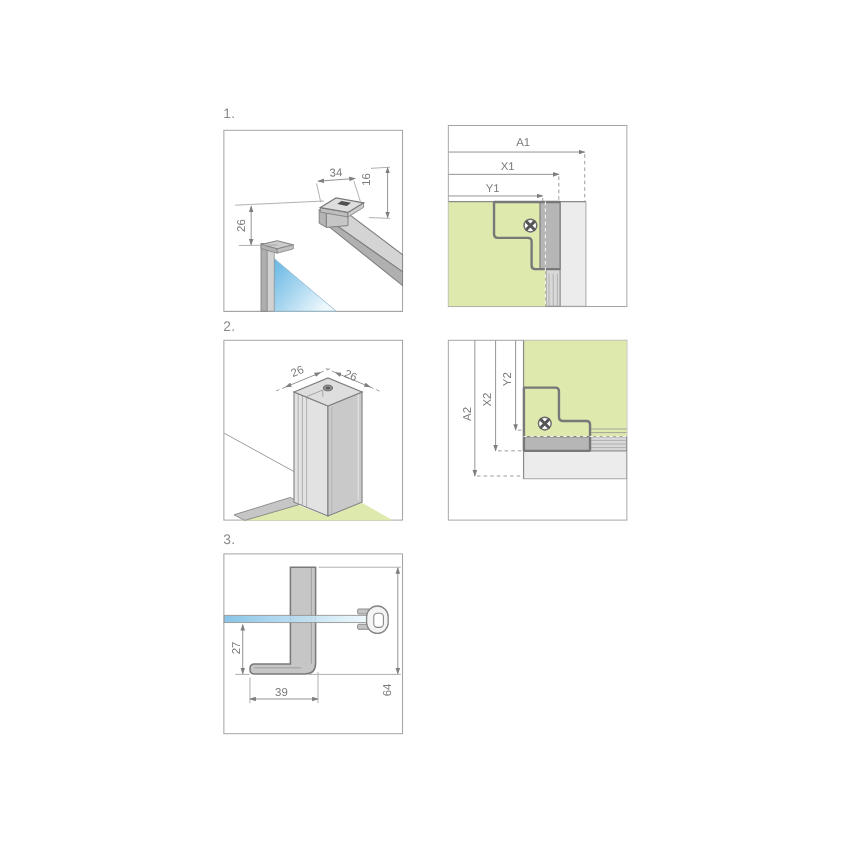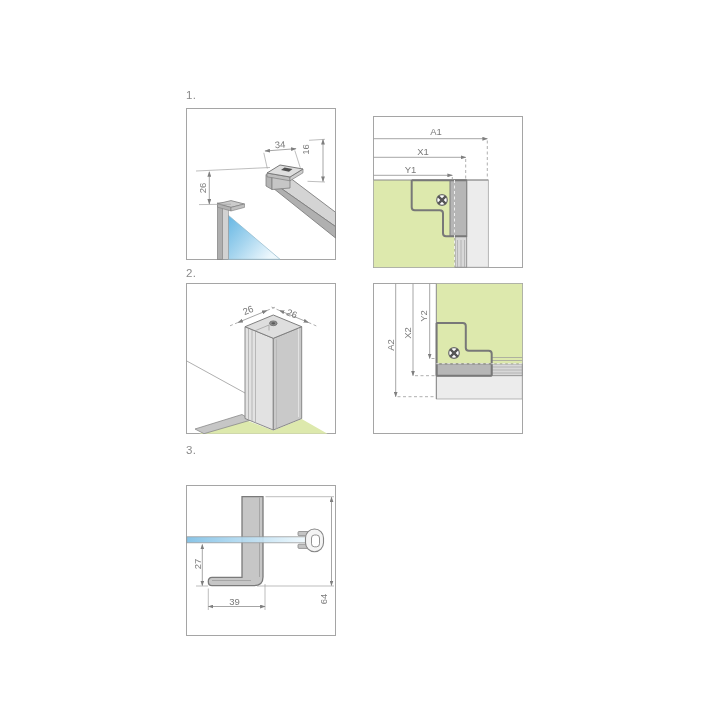--- a/index.html
+++ b/index.html
@@ -67,21 +67,21 @@
       <line class="dimline" x1="23.3" y1="63.8" x2="23.3" y2="96" marker-start="url(#arA)" marker-end="url(#arA)"></line>
       <line class="dimline" x1="79" y1="43" x2="110" y2="40.7" marker-start="url(#arA)" marker-end="url(#arA)"></line>
       <line class="dimline" x1="137" y1="31.6" x2="137" y2="73.4" marker-start="url(#arA)" marker-end="url(#arA)"></line>
       <text x="94" y="36.5" text-anchor="middle" dominant-baseline="central" transform="rotate(-4 94 36.5)">34</text>
       <text x="119.5" y="41.5" text-anchor="middle" dominant-baseline="central" transform="rotate(-90 119.5 41.5)">16</text>
       <text x="16" y="80" text-anchor="middle" dominant-baseline="central" transform="rotate(-90 16 80)">26</text>
     </g>
   </svg>
   </div>
 
-  <div class="panel" style="left:373px;top:116px;width:170px;height:152px;">
+  <div class="panel" style="left:373px;top:104px;width:170px;height:152px;">
   <svg width="150" height="152" viewBox="0 0 150 152">
     <defs>
       <marker id="arB" viewBox="0 0 6 4.2" markerWidth="5.5" markerHeight="4" refX="5.4" refY="2.1" orient="auto-start-reverse" markerUnits="userSpaceOnUse">
             <path d="M0,0 L6,2.1 L0,4.2 Z" fill="#7f7f7f"></path>
           </marker>
     </defs>
     <rect x="0.5" y="0.5" width="149" height="151" fill="#ffffff" stroke="#a5a5a5"></rect>
     <rect x="0.8" y="64" width="81.2" height="87.2" fill="#dde9ad"></rect>
     <rect x="93.7" y="64" width="21.6" height="87.2" fill="#ececec" stroke="#9a9a9a" stroke-width="0.7"></rect>
     <rect x="82" y="64" width="11.7" height="87.2" fill="#d8d8d8" stroke="#8a8a8a" stroke-width="0.8"></rect>
@@ -180,21 +180,21 @@
       <line class="dash" x1="24.5" y1="113.7" x2="63.3" y2="113.7"></line>
       <line class="dash" x1="42" y1="92.7" x2="63.3" y2="92.7"></line>
       <line class="dash" x1="58.5" y1="75.5" x2="63.3" y2="75.5"></line>
       <text x="17" y="62" text-anchor="middle" dominant-baseline="central" transform="rotate(-90 17 62)">A2</text>
       <text x="34" y="50" text-anchor="middle" dominant-baseline="central" transform="rotate(-90 34 50)">X2</text>
       <text x="50.5" y="33" text-anchor="middle" dominant-baseline="central" transform="rotate(-90 50.5 33)">Y2</text>
     </g>
   </svg>
   </div>
 
-  <div class="panel" style="left:186px;top:485px;width:150px;height:151px;">
+  <div class="panel" style="left:186px;top:461px;width:150px;height:151px;">
   <svg width="150" height="151" viewBox="0 0 150 151">
     <defs>
       <marker id="arE" viewBox="0 0 6 4.2" markerWidth="5.5" markerHeight="4" refX="5.4" refY="2.1" orient="auto-start-reverse" markerUnits="userSpaceOnUse">
             <path d="M0,0 L6,2.1 L0,4.2 Z" fill="#7f7f7f"></path>
           </marker>
       <linearGradient id="gGlass5" x1="0" y1="0" x2="1" y2="0">
         <stop offset="0" stop-color="#7fc0e6"></stop>
             <stop offset="0.6" stop-color="#c3e3f5"></stop>
             <stop offset="1" stop-color="#f0f9fd"></stop>
       </linearGradient>

